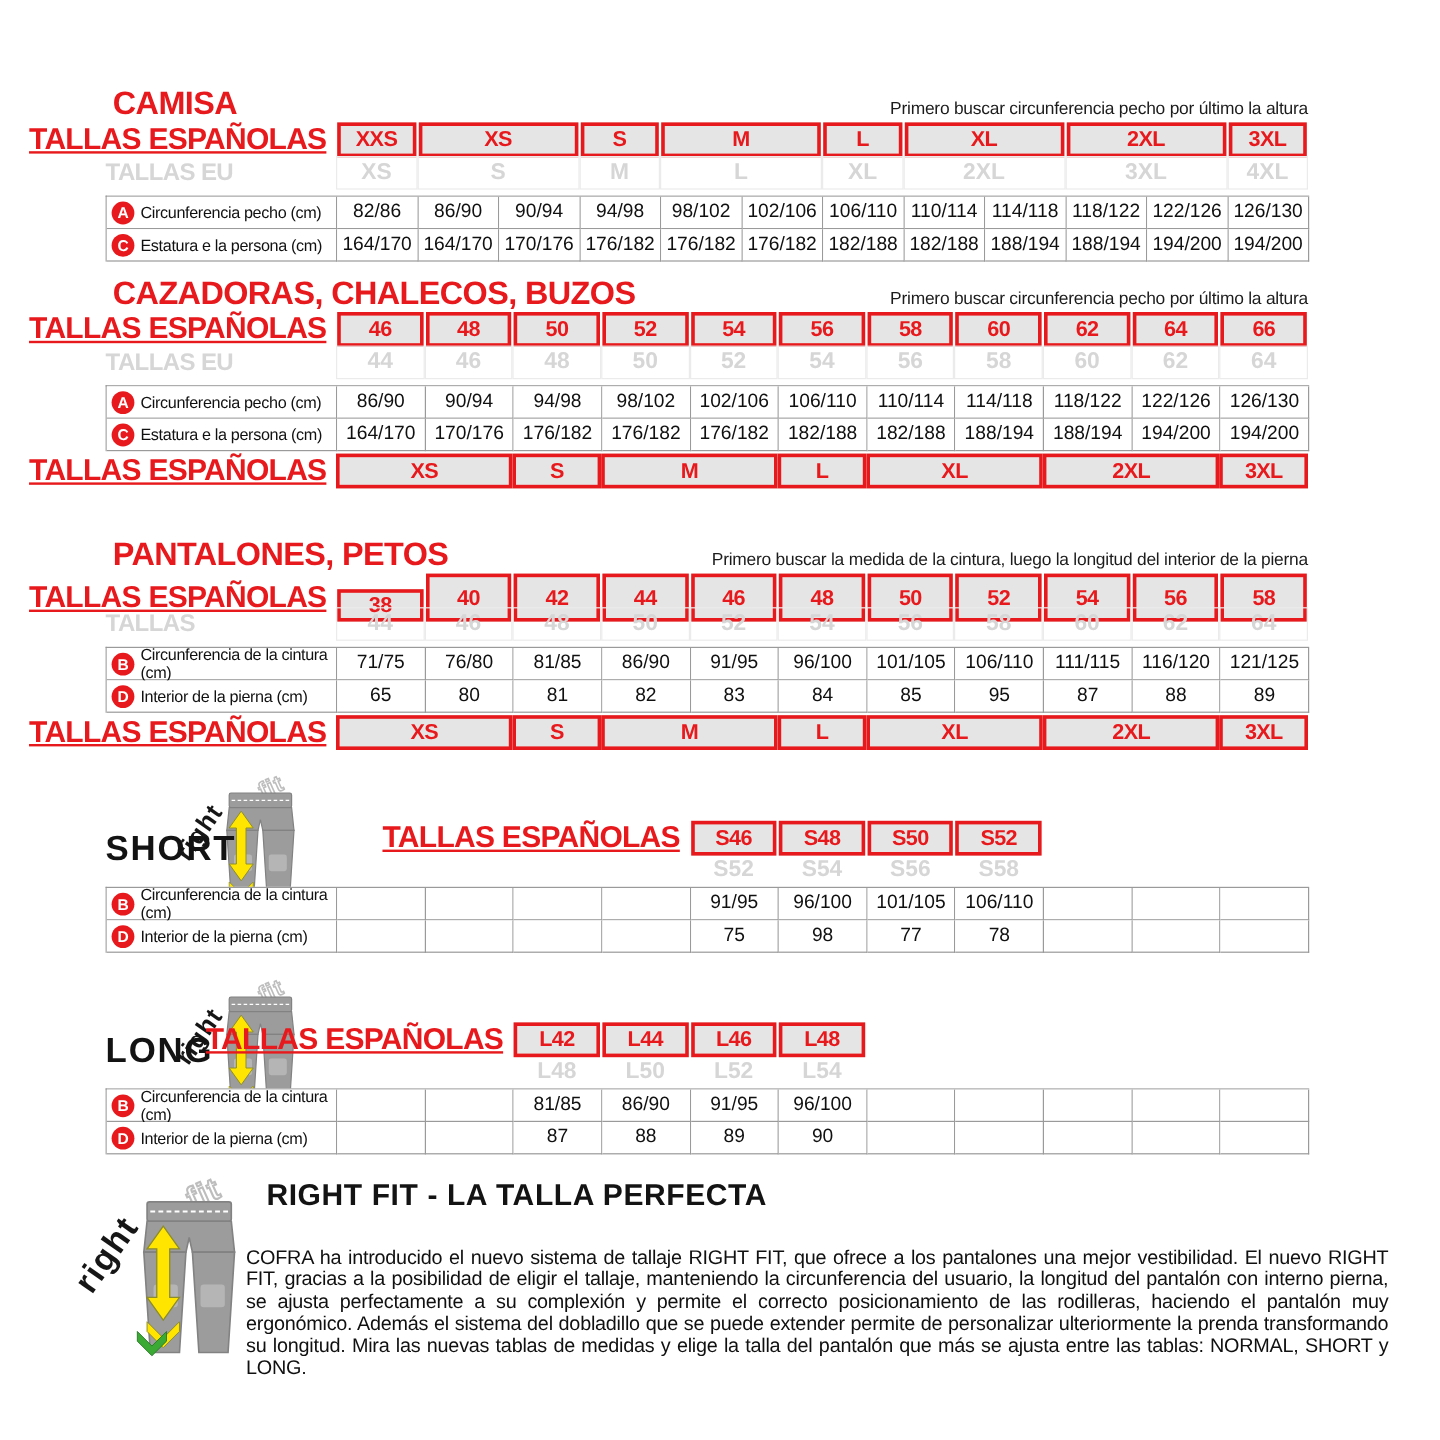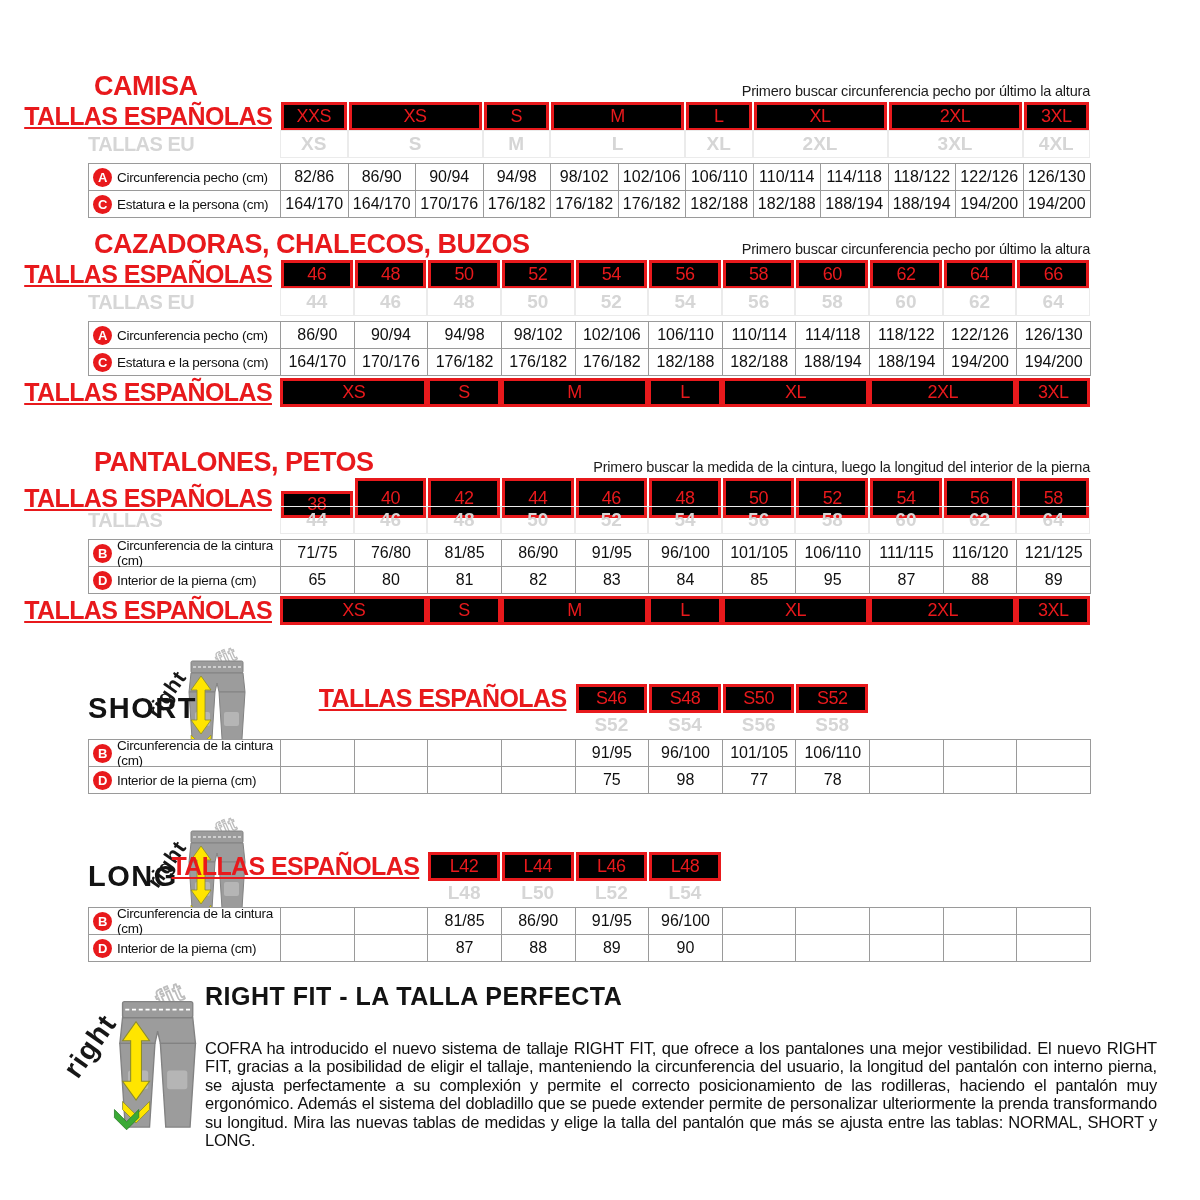--- a/index.html
+++ b/index.html
@@ -20,21 +20,21 @@
   .sec-head{display:flex;justify-content:space-between;align-items:flex-end;height:30px;margin-bottom:2px;}
   .sec-title{margin:0;font-size:27px;font-weight:bold;color:var(--red);letter-spacing:-0.5px;padding-left:6px;line-height:1;}
   .sec-note{font-size:14.5px;color:#1c1c1c;padding-bottom:1px;letter-spacing:-0.2px;}
 
   .band{display:grid;width:100%;}
   .red-band{height:26px;margin-bottom:2px;}
   .band-label{display:flex;align-items:center;justify-content:flex-end;padding-right:8px;font-weight:bold;white-space:nowrap;}
   .red-label{color:var(--red);font-size:25px;letter-spacing:-0.6px;text-decoration:underline;}
   .gray-label{justify-content:flex-start;padding-right:0;color:var(--gray);font-size:20px;letter-spacing:-0.5px;}
   .red-cell{display:flex;align-items:center;justify-content:center;border:3px solid var(--red);
-    color:var(--red);font-weight:normal;font-size:18px;margin:0 1px;background:#000000;letter-spacing:-0.5px;}
+    color:var(--red);font-weight:bold;font-size:18px;margin:0 1px;background:#e5e5e5;letter-spacing:-0.5px;}
   .letter-band .red-cell{margin:0;border-width:3px;}
   .gray-band{height:28px;margin-top:2px;margin-bottom:5px;}
   .gray-cell{display:flex;align-items:center;justify-content:center;color:var(--gray);font-weight:bold;font-size:19px;}
   .gray-cell.bordered{border:1px solid #ebebeb;}
   .data-band{border-top:1px solid var(--border);border-left:1px solid var(--border);background:#fff;grid-auto-rows:27px;}
   .data-band > div{border-right:1px solid var(--border);border-bottom:1px solid var(--border);}
   .row-label{display:flex;align-items:center;gap:5px;padding-left:4px;font-size:13.5px;letter-spacing:-0.3px;background:#fff;}
   .badge{width:19px;height:19px;border-radius:50%;background:var(--red);color:#fff;font-weight:bold;
     font-size:13px;display:flex;align-items:center;justify-content:center;flex:0 0 19px;}
   .data-cell{display:flex;align-items:center;justify-content:center;font-size:16px;color:#101010;background:#fff;}
@@ -49,21 +49,21 @@
   .logo-slot{position:absolute;}
   .logo{position:relative;width:100px;height:112px;}
   .logo svg{position:absolute;left:18px;top:10px;width:80px;height:100px;}
   .logo-right{position:absolute;left:-17px;top:34px;transform:rotate(-55deg);font-weight:bold;font-size:21px;
     color:#161616;letter-spacing:1px;}
   .logo-fit{position:absolute;left:58px;top:-2px;transform:rotate(-24deg);font-weight:bold;font-size:19px;
     color:#ffffff;-webkit-text-stroke:1.3px #bdbdbd;letter-spacing:1px;}
   .logo-lg{transform:scale(1.35);transform-origin:top left;}
 
   #sec-rightfit{height:170px;}
-  .rf-title{position:absolute;left:117px;top:2px;margin:0;font-size:25px;font-weight:bold;color:#131313;letter-spacing:0.5px;}
+  .rf-title{position:absolute;left:134px;top:2px;margin:0;font-size:25px;font-weight:bold;color:#131313;letter-spacing:0.5px;}
   .rf-par{position:absolute;left:117px;top:42px;width:952px;font-size:16.5px;line-height:18.6px;
     color:#101010;text-align:justify;letter-spacing:-0.2px;}
 </style>
 </head>
 <body>
 
 <div id="canvas">
 
   <section id="sec-camisa" style="top:70px;">
     <div class="sec-head">

